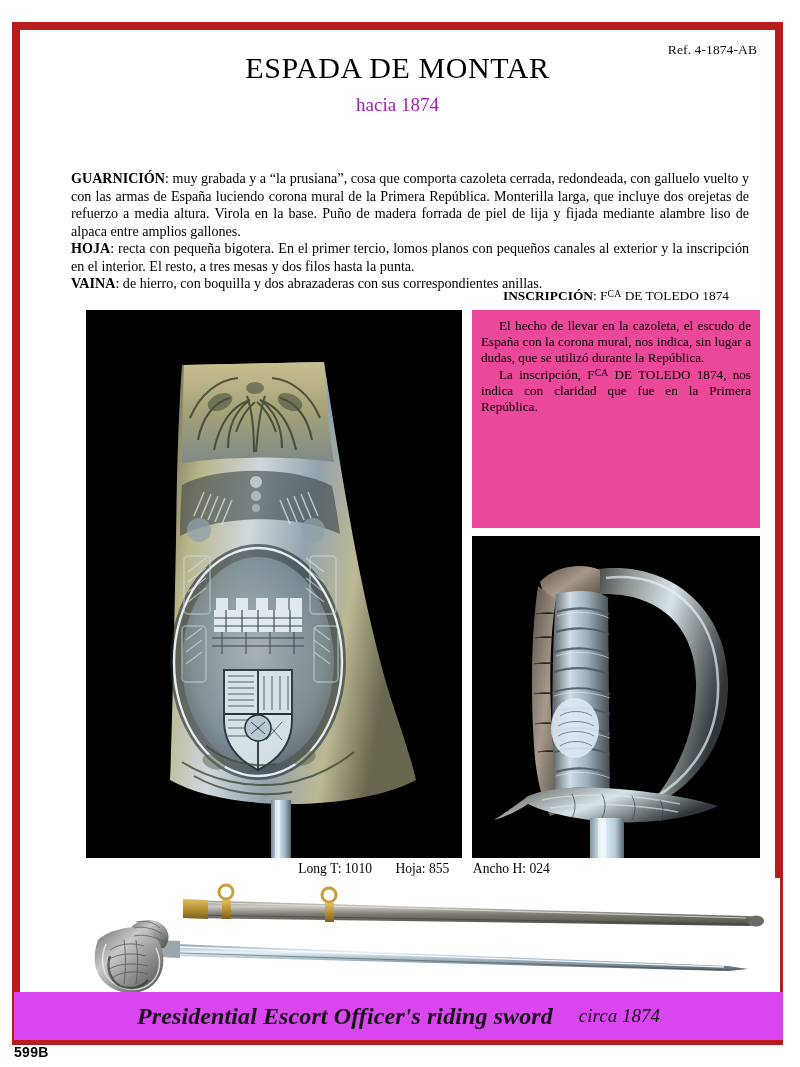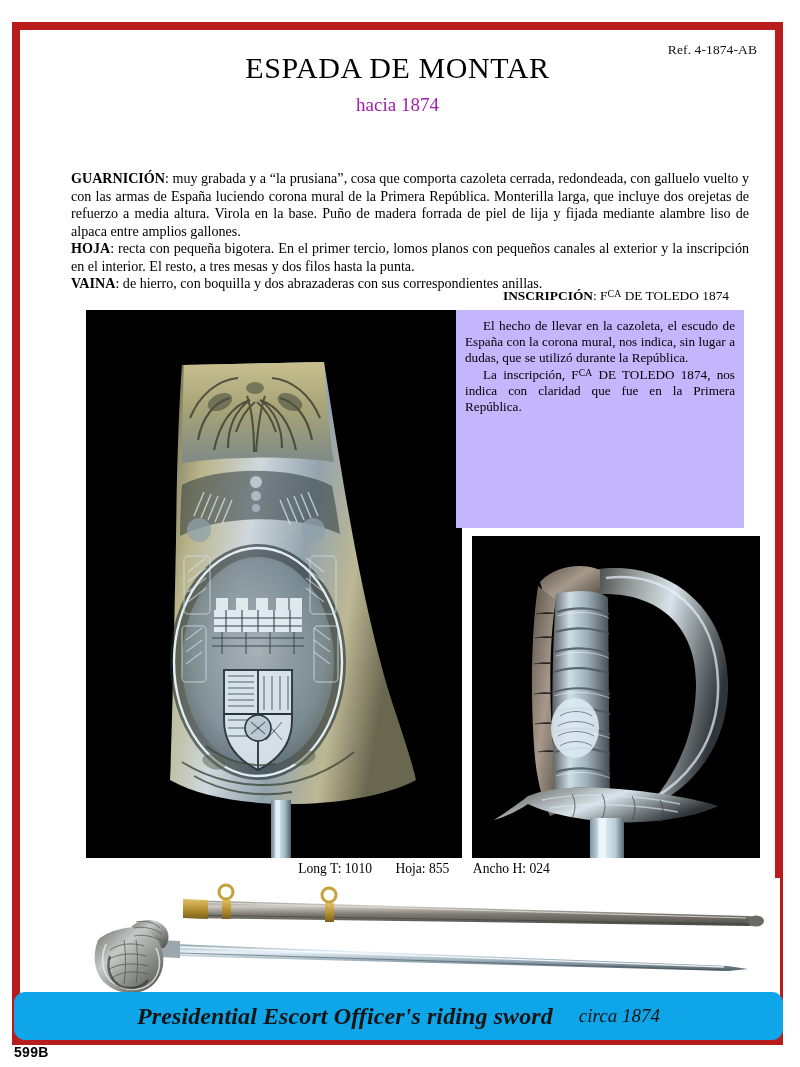--- a/index.html
+++ b/index.html
@@ -134,25 +134,25 @@
     left: 60px;
     top: 848px;
     width: 700px;
     height: 120px;
     background: #ffffff;
   }
 
   
   #note-box {
     position: absolute;
-    left: 436px;
+    left: 452px;
     top: 280px;
     width: 288px;
     height: 218px;
-    background: #c4b5fd;
+    background: #ec4899;
     box-sizing: border-box;
     padding: 8px 9px 6px 9px;
     font-size: 13.2px;
     line-height: 1.23;
     text-align: justify;
     color: #000;
   }
   #note-box p {
     margin: 0;
     text-indent: 18px;
@@ -170,25 +170,24 @@
   }
   #measurements span { margin: 0 10px; }
 
   
   #banner {
     position: absolute;
     left: 14px;
     top: 992px;
     width: 769px;
     height: 48px;
-    background: #0ea5e9;
+    background: #d946ef;
     display: flex;
     align-items: center;
     justify-content: center;
-    border-radius: 11px;
   }
   #banner-title {
     font-family: "Liberation Serif", serif;
     font-style: italic;
     font-weight: bold;
     font-size: 24px;
     color: #141414;
     letter-spacing: .1px;
   }
   #banner-date {

